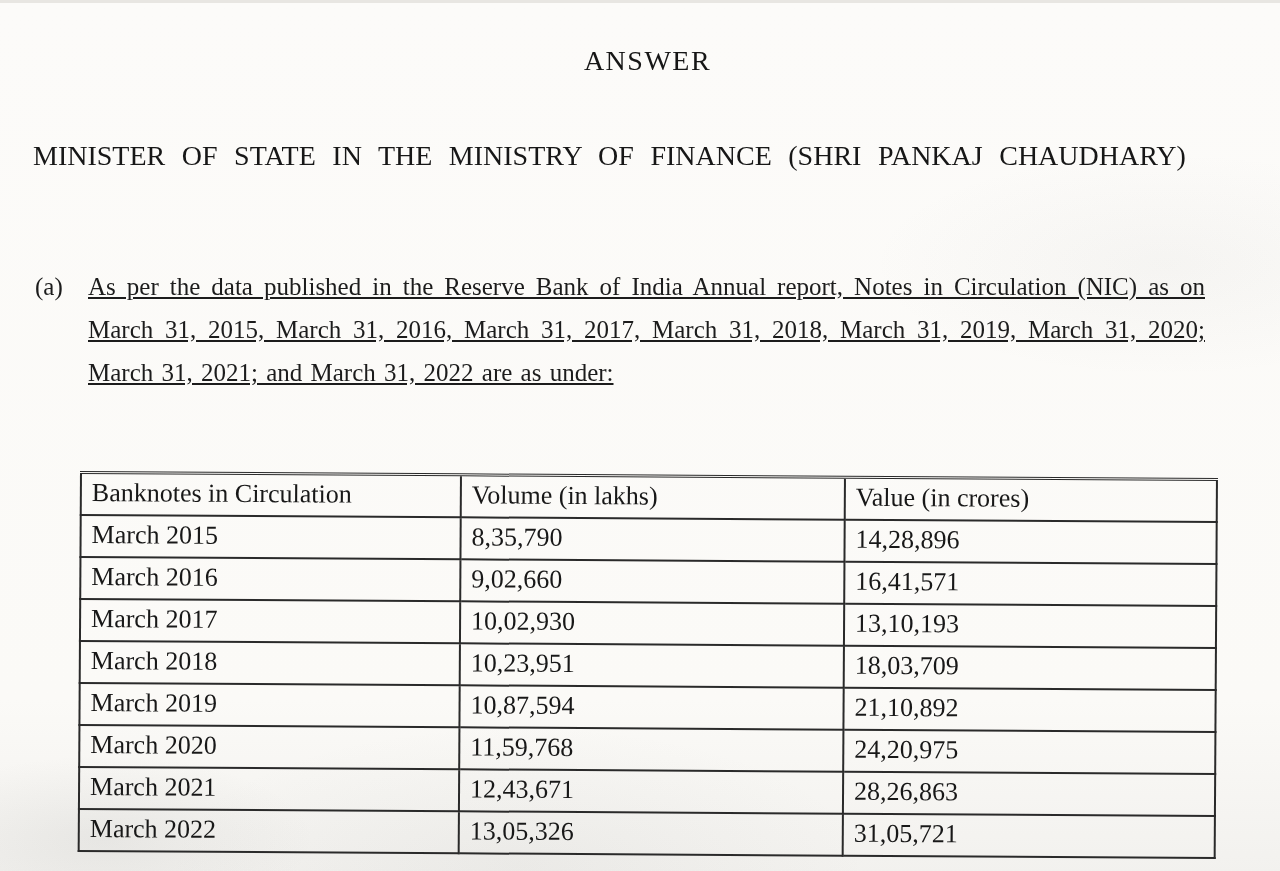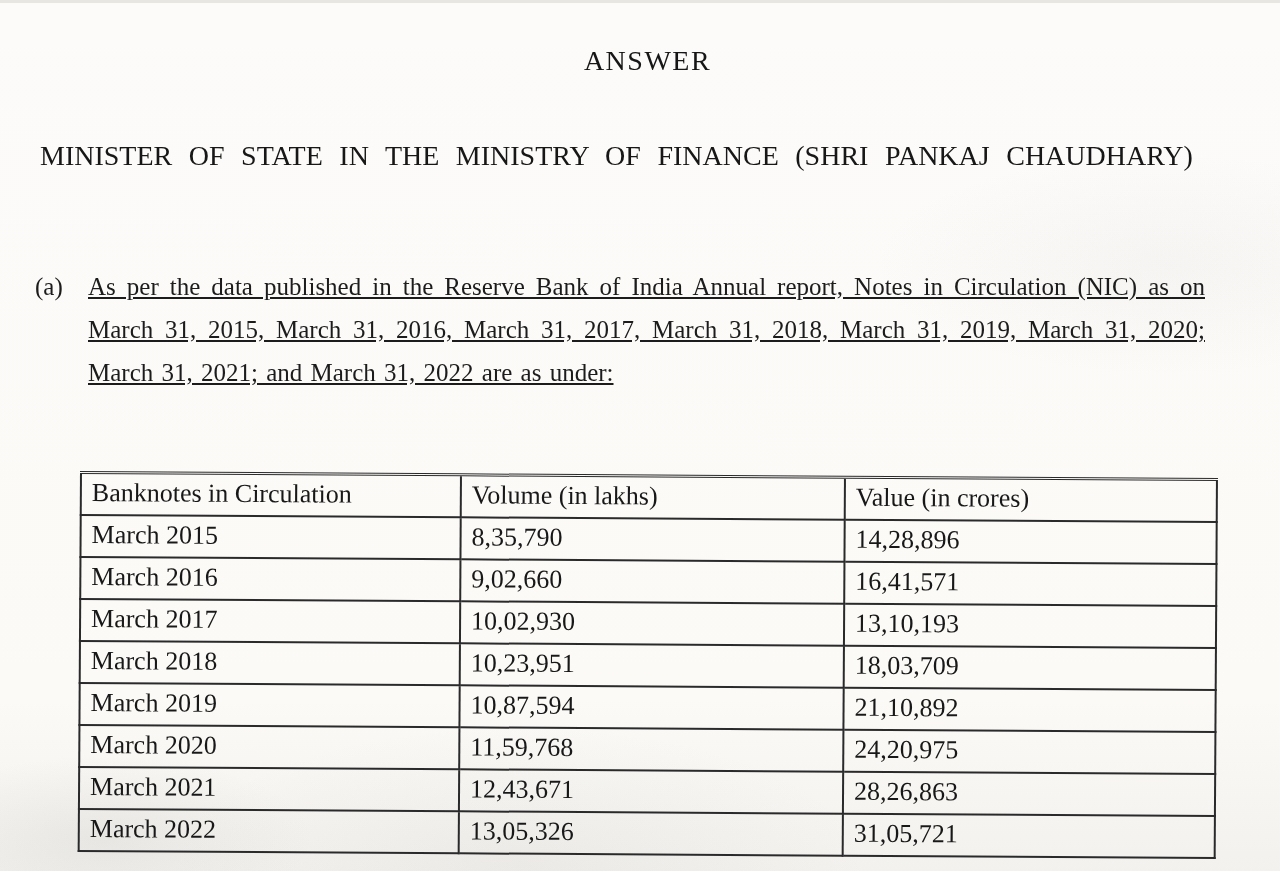--- a/index.html
+++ b/index.html
@@ -28,21 +28,21 @@
     left: 0;
     width: 100%;
     text-align: center;
     font-size: 28px;
     letter-spacing: 1.5px;
     color: #161616;
   }
   .minister-heading {
     position: absolute;
     top: 128px;
-    left: 40px;
+    left: 33px;
     width: 1174px;
     font-size: 28px;
     line-height: 50px;
     text-align: justify;
     text-justify: inter-word;
     word-spacing: 0.34em;
     color: #171717;
   }
   .paragraph-a {
     position: absolute;

